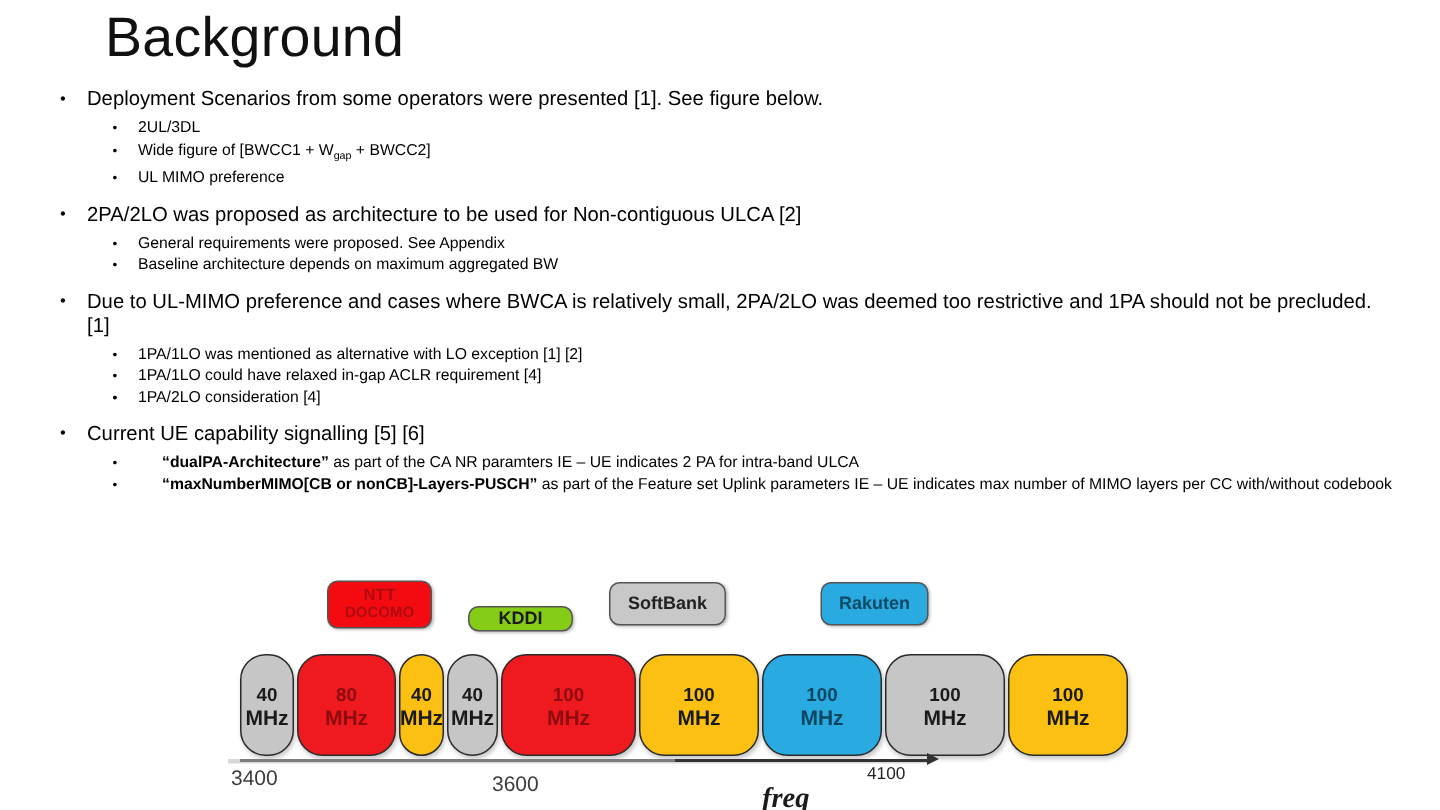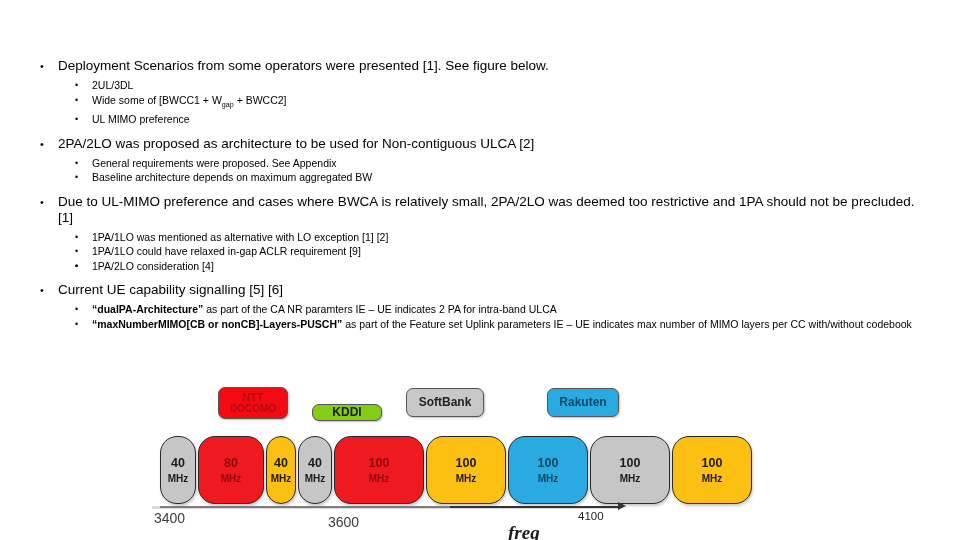--- a/index.html
+++ b/index.html
@@ -62,21 +62,21 @@
     left: 45px; top: 0;
     font-size: 9px;
     line-height: 14.5px;
   }
 
   .gap-after  { margin-bottom: 9px; }
   .gap-small  { margin-bottom: 4px; }
 
   sub { font-size: 0.68em; }
 
-  .b { font-weight: bold; }
+  .b { font-weight: bold; margin-left: 16px; }
 
   
   .logos {
     position: absolute;
     left: 218px; top: 384px;
     display: flex;
     align-items: center;
     gap: 24px;
   }
   .logo {
@@ -137,21 +137,21 @@
     border: 1.6px solid #2a2a2a;
     border-radius: 17px;
     display: flex;
     flex-direction: column;
     align-items: center;
     justify-content: center;
     font-weight: bold;
     box-shadow: 1px 2px 3px rgba(0,0,0,0.22);
   }
   .blk .num  { font-size: 12.5px; line-height: 14px; }
-  .blk .unit { font-size: 10px; line-height: 11px; margin-top: 3px; }
+  .blk .unit { font-size: 14px; line-height: 11px; margin-top: 3px; }
 
   .c-gray   { background: #c6c6c6; color: #1a1a1a; }
   .c-red    { background: #ef1a1f; color: #8e0c10; }
   .c-yellow { background: #fbc011; color: #1a1a1a; }
   .c-blue   { background: #29abe2; color: #0d4660; }
 
   .axis-line {
     position: absolute;
     left: -8px; top: 70px;
     width: 468px; height: 3px;
@@ -200,36 +200,37 @@
     font-weight: bold;
     font-size: 19px;
     color: #1a1a1a;
   }
 </style>
 </head>
 <body>
 
 <div class="slide">
 
+  <div class="title">Background</div>
 
   <div class="body">
 
     <div class="lvl1 gap-small">
       <span class="bullet">•</span>
       <span>Deployment Scenarios from some operators were presented [1]. See figure below.</span>
     </div>
 
     <div class="lvl2">
       <span class="bullet">•</span>
       <span>2UL/3DL</span>
     </div>
 
     <div class="lvl2">
       <span class="bullet">•</span>
-      <span>Wide some of [BWCC1 + W</span><sub>gap</sub><span> + BWCC2]</span>
+      <span>Wide figure of [BWCC1 + W</span><sub>gap</sub><span> + BWCC2]</span>
     </div>
 
     <div class="lvl2 gap-after">
       <span class="bullet">•</span>
       <span>UL MIMO preference</span>
     </div>
 
     <div class="lvl1 gap-small">
       <span class="bullet">•</span>
       <span>2PA/2LO was proposed as architecture to be used for Non-contiguous ULCA [2]</span>
@@ -250,21 +251,21 @@
       <span>Due to UL-MIMO preference and cases where BWCA is relatively small, 2PA/2LO was deemed too restrictive and 1PA should not be precluded. [1]</span>
     </div>
 
     <div class="lvl2">
       <span class="bullet">•</span>
       <span>1PA/1LO was mentioned as alternative with LO exception [1] [2]</span>
     </div>
 
     <div class="lvl2">
       <span class="bullet">•</span>
-      <span>1PA/1LO could have relaxed in-gap ACLR requirement [9]</span>
+      <span>1PA/1LO could have relaxed in-gap ACLR requirement [4]</span>
     </div>
 
     <div class="lvl2">
       <span class="bullet">•</span>
     </div>
 
     <div class="lvl2 gap-after">
       <span class="bullet">•</span>
       <span>1PA/2LO consideration [4]</span>
     </div>

